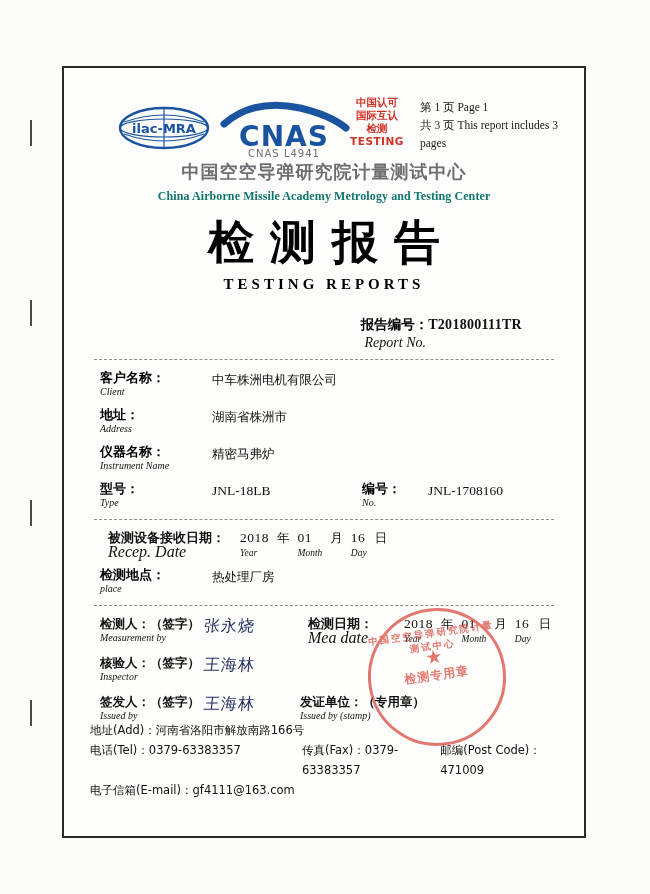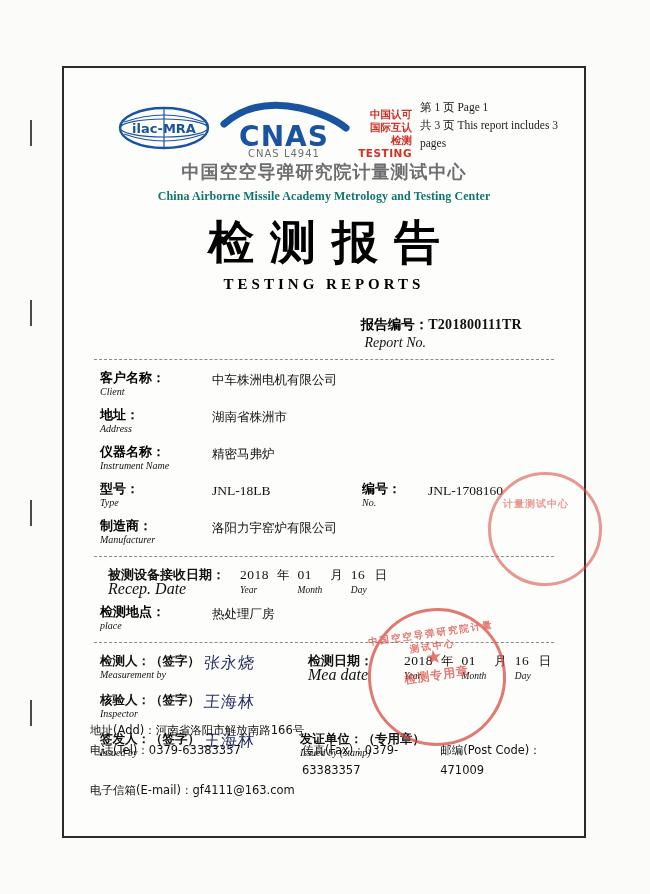--- a/index.html
+++ b/index.html
@@ -55,28 +55,28 @@
   .cnas {
     position: absolute;
     left: 130px;
     top: 12px;
     width: 130px;
     height: 66px;
   }
   .cn-accred {
     position: absolute;
     left: 252px;
-    top: 26px;
+    top: 14px;
     width: 70px;
     font-family: "DejaVu Sans", sans-serif;
     font-size: 10.5px;
     line-height: 13px;
     color: #d03127;
     font-weight: bold;
-    text-align: right;
+    text-align: center;
   }
   .cn-accred .en {
     color: #d03127;
     letter-spacing: 0.5px;
   }
   .pageinfo {
     position: absolute;
     left: 330px;
     top: 16px;
     font-size: 11.5px;
@@ -486,27 +486,20 @@
             <span class="en">Type</span>
           </div>
           <div class="fvalue serif" style="flex:0 0 150px">JNL-18LB</div>
           <div class="flabel col2label">
             <span class="cn">编号：</span>
             <span class="en">No.</span>
           </div>
           <div class="fvalue serif">JNL-1708160</div>
         </div>
 
-        <div class="frow">
-          <div class="flabel">
-            <span class="cn">制造商：</span>
-            <span class="en">Manufacturer</span>
-          </div>
-          <div class="fvalue">洛阳力宇窑炉有限公司</div>
-        </div>
       </div>
 
       <div class="dashed"></div>
 
       <div class="fields">
 
         <div class="daterow">
           <div class="dl">
             <span class="cn">被测设备接收日期：</span>
             <span class="en">Recep. Date</span>
@@ -602,23 +595,20 @@
         <div class="line">
           <span class="c1"><span>电话(Tel)：</span><span>0379-63383357</span></span>
           <span class="c2"><span>传真(Fax)：</span><span>0379-63383357</span></span>
           <span class="c3"><span>邮编(Post Code)：</span><span>471009</span></span>
         </div>
         <div class="line">
           <span class="c1"><span>电子信箱(E-mail)：</span><span>gf4111@163.com</span></span>
         </div>
       </div>
 
-      <div class="stamp-edge">
-        <div class="t">计量测试中心</div>
-      </div>
 
     </div>
   </div>
 
   <div class="stamp stamp-main">
     <div class="arc-txt">中国空空导弹研究院计量测试中心</div>
     <div class="star">★</div>
     <div class="inner-txt">检测专用章</div>
   </div>
 

